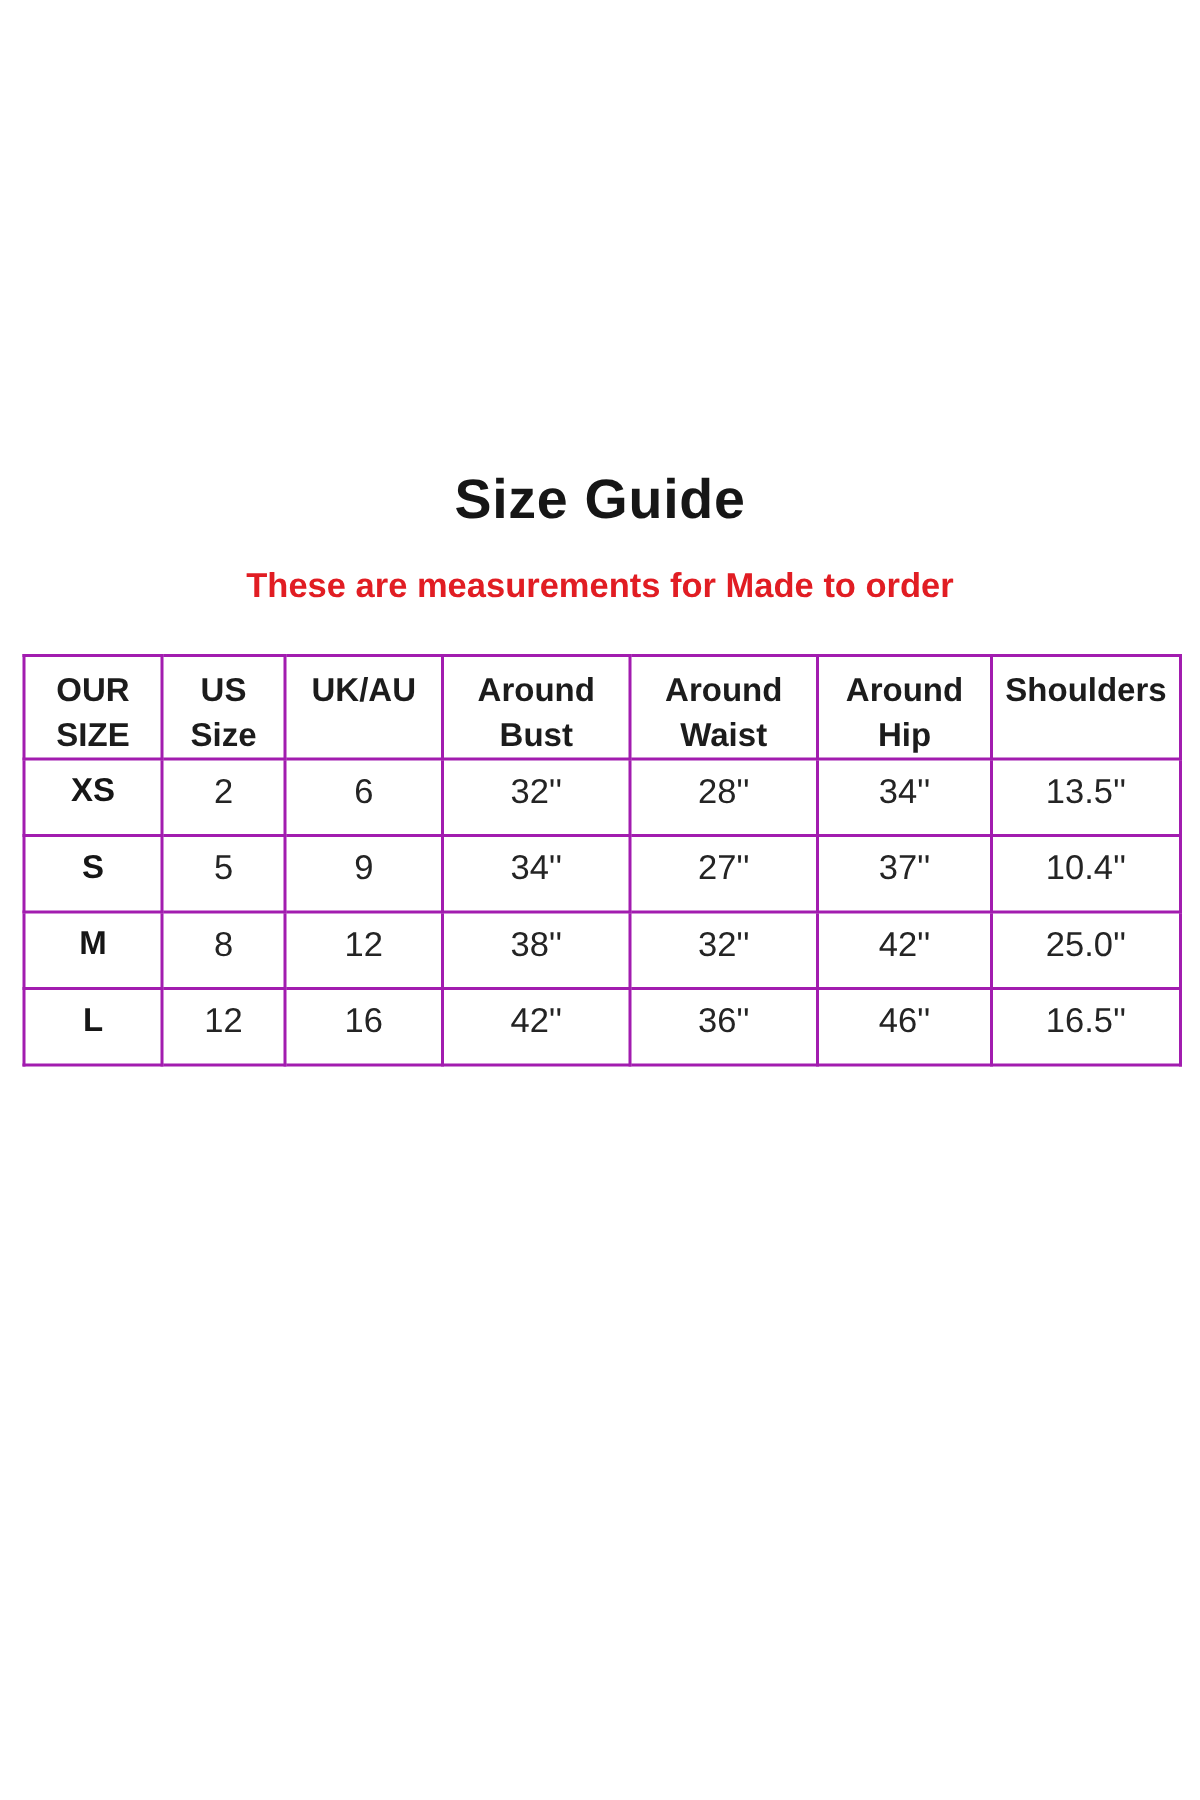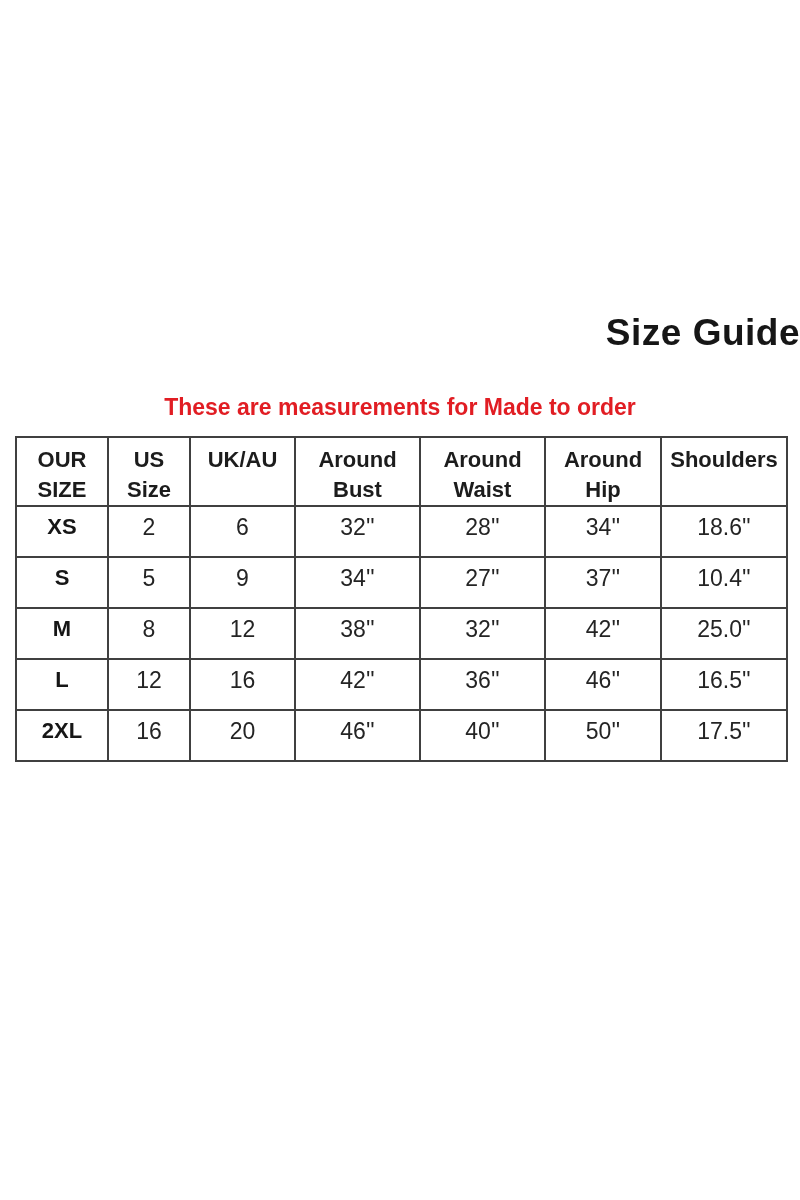--- a/index.html
+++ b/index.html
@@ -14,47 +14,47 @@
     background: #ffffff;
     font-family: "Liberation Sans", sans-serif;
     color: #1c1c1c;
     overflow: hidden;
   }
   .title {
     position: absolute;
     top: 312px;
     left: 0;
     width: 100%;
-    text-align: right;
+    text-align: center;
     font-size: 37px;
     font-weight: bold;
     letter-spacing: 0.5px;
     color: #161616;
   }
   .subtitle {
     position: absolute;
-    top: 394px;
+    top: 377px;
     left: 0;
     width: 100%;
     text-align: center;
     font-size: 23px;
     font-weight: bold;
     color: #e11d23;
   }
   table.size-table {
     position: absolute;
     left: 15px;
     top: 436px;
     width: 771px;
     border-collapse: collapse;
     table-layout: fixed;
     background: #ffffff;
   }
   .size-table th, .size-table td {
-    border: 2px solid #404040;
+    border: 2px solid #a21caf;
     text-align: center;
     vertical-align: top;
     box-sizing: border-box;
     overflow: hidden;
   }
   .size-table thead th {
     height: 67px;
     padding-top: 7px;
     font-size: 22px;
     font-weight: bold;
@@ -111,21 +111,21 @@
       </tr>
     </thead>
     <tbody>
       <tr>
         <th>XS</th>
         <td>2</td>
         <td>6</td>
         <td>32''</td>
         <td>28''</td>
         <td>34''</td>
-        <td>18.6''</td>
+        <td>13.5''</td>
       </tr>
       <tr>
         <th>S</th>
         <td>5</td>
         <td>9</td>
         <td>34''</td>
         <td>27''</td>
         <td>37''</td>
         <td>10.4''</td>
       </tr>
@@ -140,25 +140,16 @@
       </tr>
       <tr>
         <th>L</th>
         <td>12</td>
         <td>16</td>
         <td>42''</td>
         <td>36''</td>
         <td>46''</td>
         <td>16.5''</td>
       </tr>
-      <tr>
-        <th>2XL</th>
-        <td>16</td>
-        <td>20</td>
-        <td>46''</td>
-        <td>40''</td>
-        <td>50''</td>
-        <td>17.5''</td>
-      </tr>
     </tbody>
   </table>
 
 </div>
 
 </body></html>

